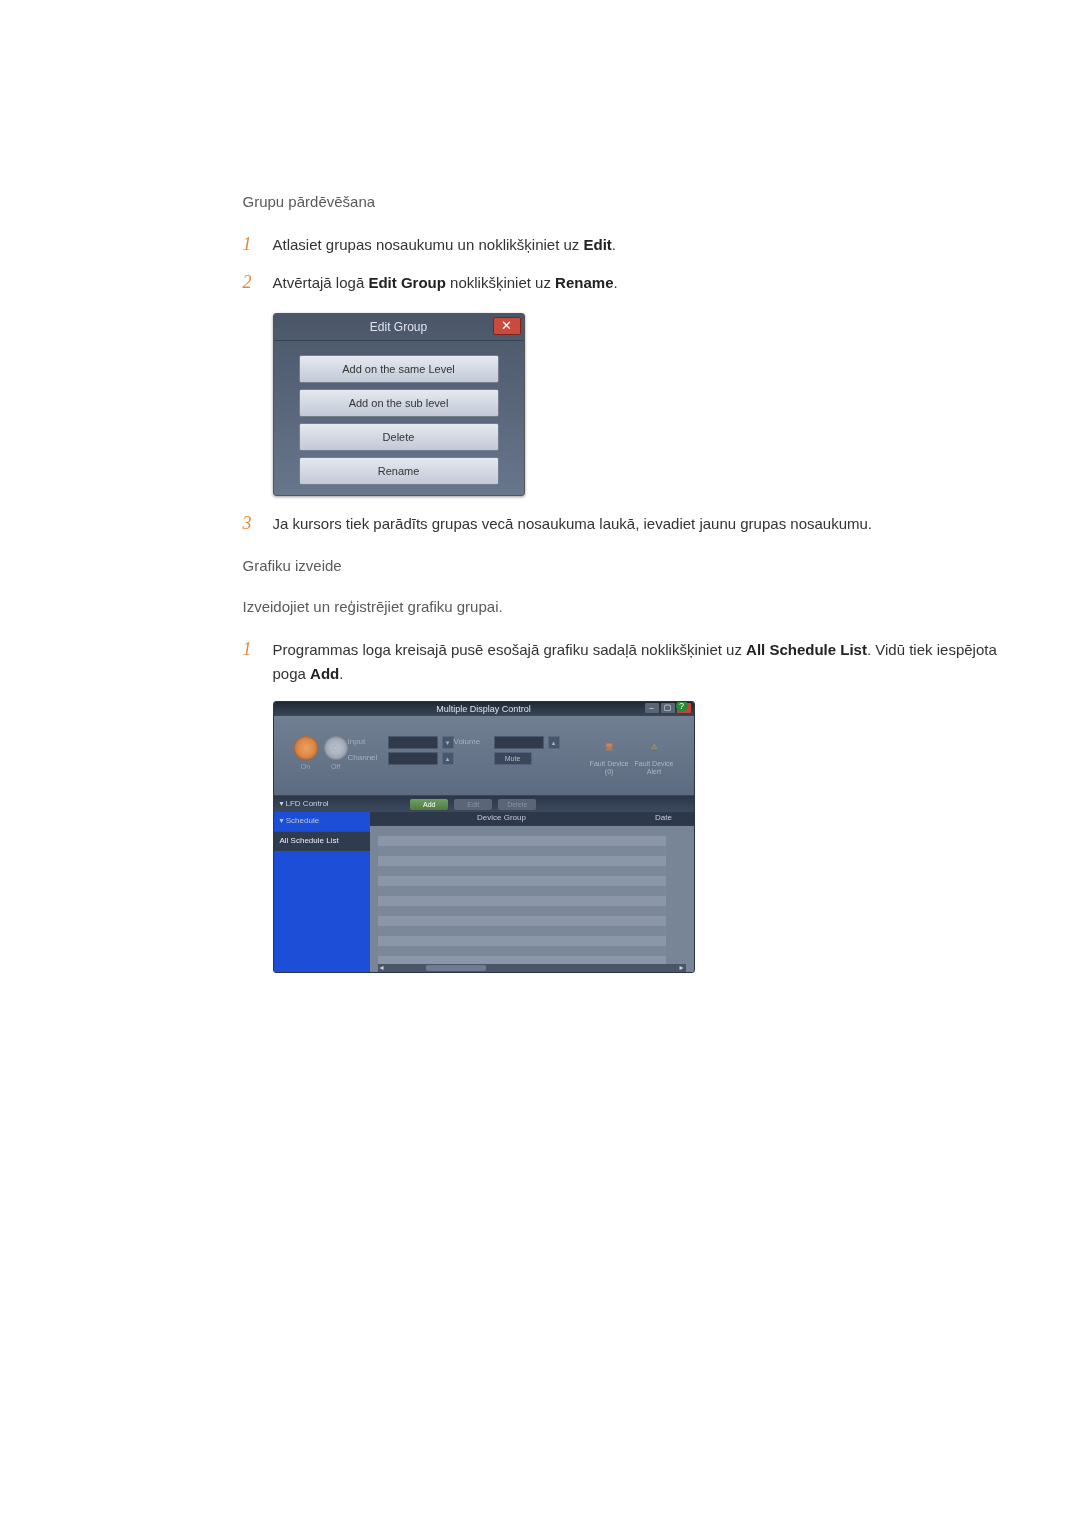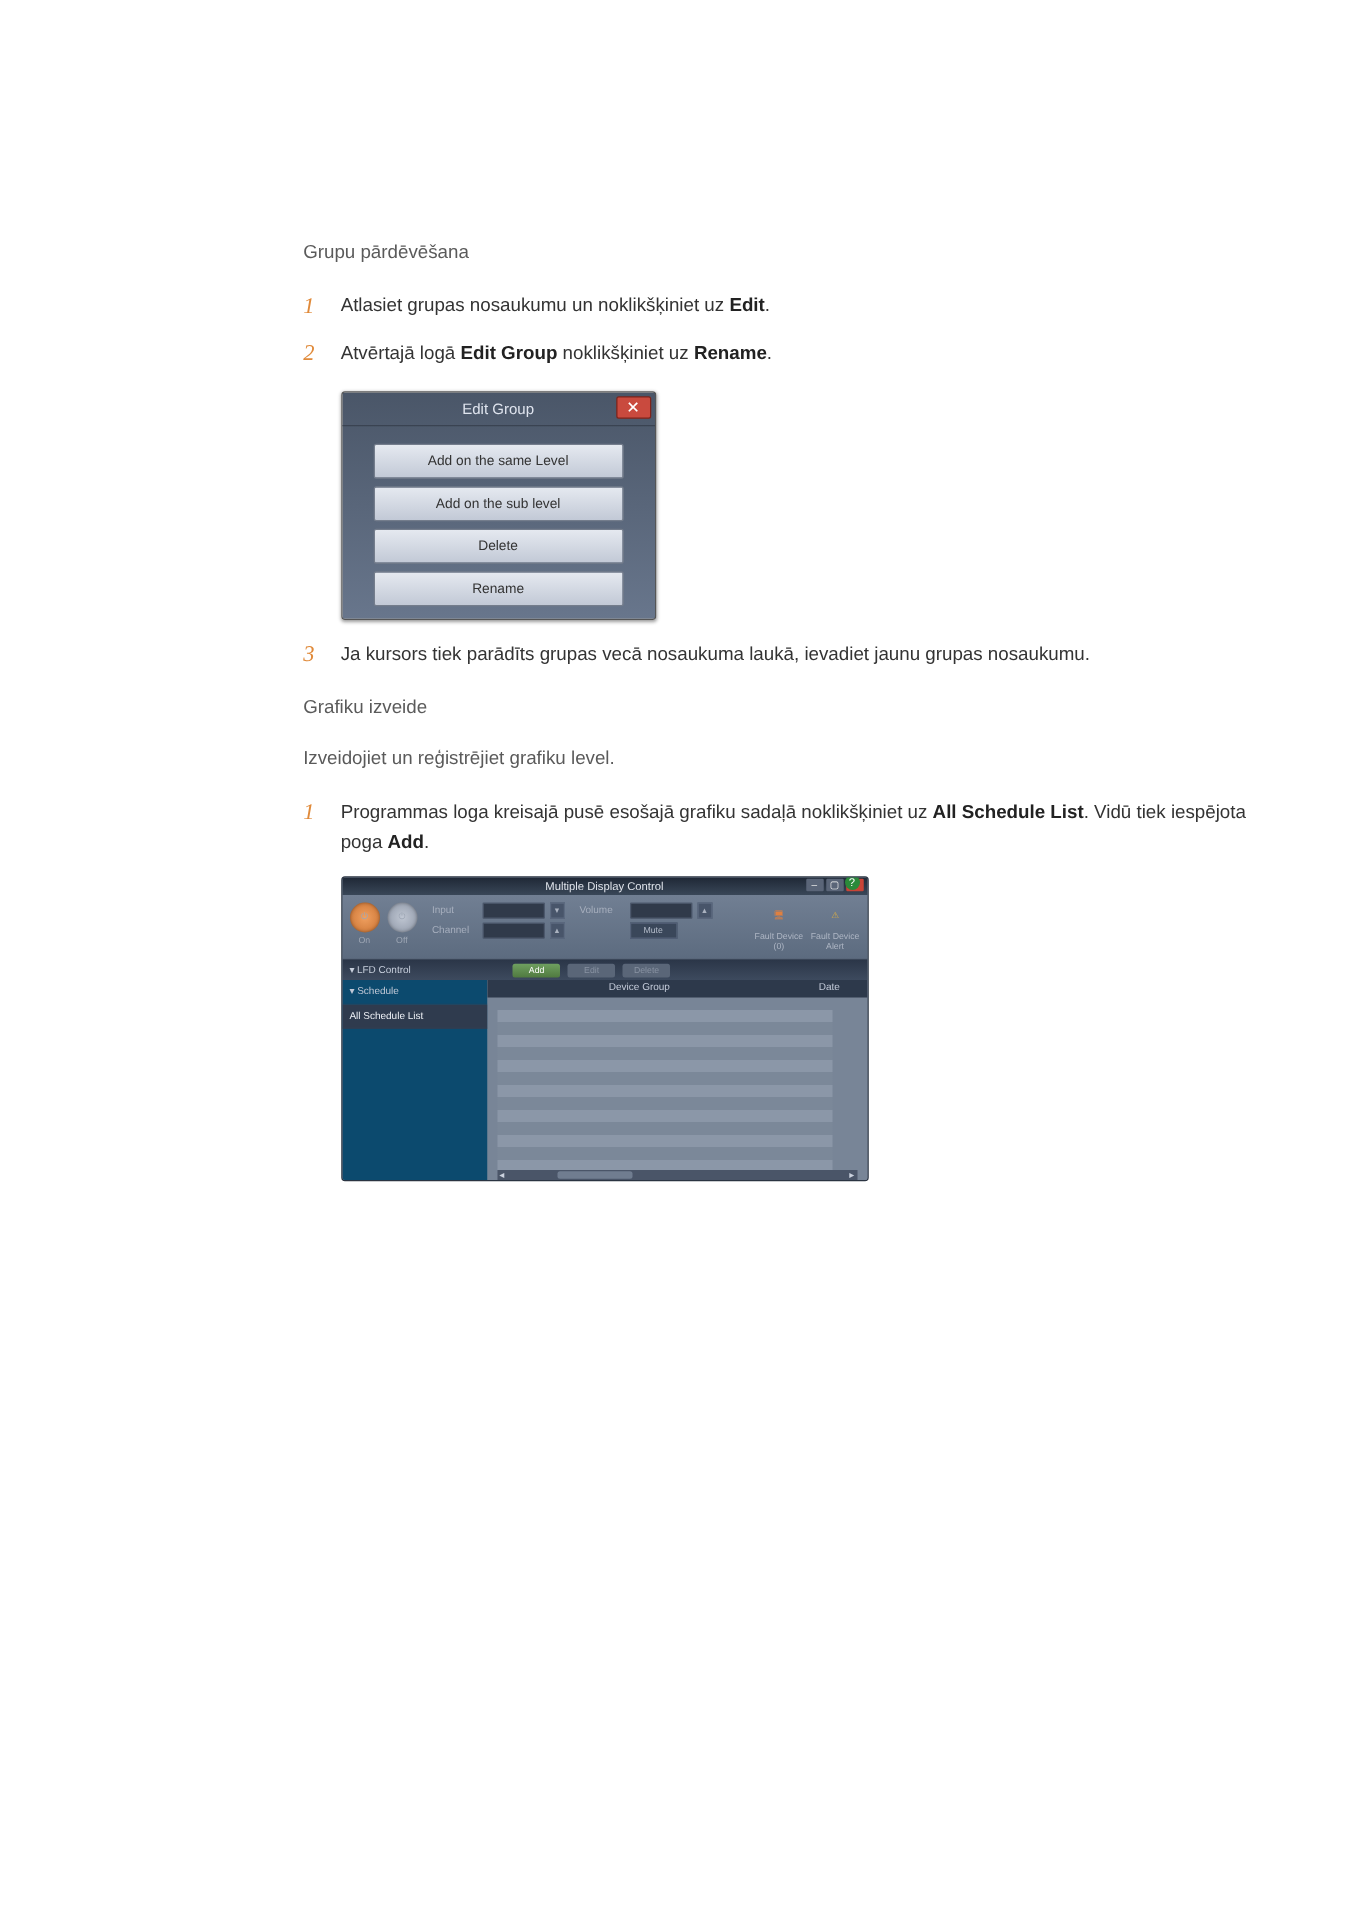--- a/index.html
+++ b/index.html
@@ -18,41 +18,41 @@
   p.plain{margin:0 0 18px 0;color:#5a5a5a}
   
   .figure2{width:420px;margin:6px 0 0 30px;border:1px solid #2b3442;background:#7a8798;font-family:Arial;font-size:9px;color:#cfd5df;border-radius:3px;overflow:hidden}
   .figure2 .top{background:linear-gradient(#1f2836,#394758);height:14px;color:#dfe3ea;font-size:9px;text-align:center;line-height:14px;position:relative}
   .figure2 .winbtns{position:absolute;right:3px;top:1px;display:flex;gap:2px}
   .figure2 .winbtns span{width:14px;height:10px;display:inline-block;border-radius:1px;font-size:8px;line-height:9px;text-align:center;color:#eee}
   .figure2 .tabs{display:flex;background:#3f4c60;padding:3px 6px 0 14px;gap:2px}
   .figure2 .tabs span{padding:3px 10px;font-size:8px;color:#c7cedb;border-top-left-radius:3px;border-top-right-radius:3px}
   .figure2 .tabs span.active{background:#5a6a82}
   .figure2 .help{position:absolute;right:6px;width:12px;height:12px;border-radius:50%;background:#2a8a3a;color:#fff;font-size:9px;line-height:12px;text-align:center;margin-top:-16px}
-  .figure2 .ribbon{background:linear-gradient(#717f93,#5c6b7f);display:flex;padding:6px;gap:12px;border-bottom:1px solid #3a4658}
+  .figure2 .ribbon{background:linear-gradient(#717f93,#5c6b7f);display:flex;padding:20px;border-bottom:1px solid #3a4658}
   .pwrbtn{width:24px;height:24px;border-radius:50%;display:flex;align-items:center;justify-content:center;font-size:13px;box-shadow:inset 0 0 3px rgba(0,0,0,.4)}
   .pwr-on{background:radial-gradient(#f0a060,#c77030);color:#fff}
   .pwr-off{background:radial-gradient(#bfc6d2,#8b94a4);color:#555}
   .pwr-wrap{display:flex;gap:6px;align-items:flex-start}
   .pwr-wrap div{display:flex;flex-direction:column;align-items:center;gap:2px;font-size:7px;color:#9da6b4}
   .ctrlblock{display:flex;flex-direction:column;gap:3px;font-size:8px;color:#a6aebd}
   .ctrlblock .row{display:flex;align-items:center;gap:4px}
   .ctrlblock .row label{width:36px}
   .ctrlblock .row .fld{width:48px;height:11px;background:#303a4a;border:1px solid #4c586c;border-radius:1px}
   .ctrlblock .row .arrow{width:10px;height:11px;background:#48556a;border:1px solid #5c6a80;color:#aab2c0;font-size:7px;text-align:center;line-height:11px}
   .ctrlblock .row .mute{width:36px;height:11px;background:#3a475a;border:1px solid #556279;font-size:7px;color:#b3bbc9;text-align:center;line-height:11px}
   .fault{display:flex;gap:6px;margin-left:auto}
   .fault div{display:flex;flex-direction:column;align-items:center;font-size:7px;color:#aeb6c4;line-height:1.1;text-align:center}
   .faulticon{width:22px;height:22px;margin-bottom:2px;display:flex;align-items:center;justify-content:center;font-size:14px}
   .figure2 .midbar{background:linear-gradient(#2b3648,#3d4a5e);height:16px;display:flex;align-items:center;padding:0 6px;color:#c7cfdc;font-size:8px}
   .figure2 .midbar .btn{width:38px;height:11px;margin-left:6px;border-radius:2px;font-size:7px;text-align:center;line-height:11px}
   .figure2 .midbar .btn.add{background:linear-gradient(#6fa060,#507a40);color:#fff}
   .figure2 .midbar .btn.dis{background:#5a6678;color:#8892a2}
   .figure2 .lower{display:flex;height:160px}
-  .figure2 .sidebar{width:116px;background:#0c4a6e;display:flex;flex-direction:column;font-size:8px;color:#c0c8d6}
+  .figure2 .sidebar{width:96px;background:#1d4ed8;display:flex;flex-direction:column;font-size:8px;color:#c0c8d6}
   .figure2 .sidebar .row{padding:3px 6px;border-bottom:1px solid #35425480}
   .figure2 .sidebar .sel{background:#2f3b4e;color:#eef1f6}
   .figure2 .main{flex:1;background:#788597;position:relative}
   .figure2 .main .hdr{background:#2d394b;height:14px;display:flex;align-items:flex-start;color:#c5ccda;font-size:8px}
   .figure2 .main .hdr .c1{flex:1;text-align:center}
   .figure2 .main .hdr .c2{width:60px;text-align:center}
   .figure2 .main .stripes{position:absolute;left:8px;right:28px;top:24px;bottom:8px;overflow:hidden;background:repeating-linear-gradient(#8b97a8 0 10px,#7b8899 10px 20px)}
   .figure2 .main .scroll{position:absolute;left:8px;right:8px;bottom:0;height:8px;background:#4a5568;display:flex;align-items:center}
   .figure2 .main .scroll .thumb{width:60px;height:6px;background:#707d90;margin-left:40px;border-radius:2px}
   .figure2 .main .scroll .ar{width:8px;height:8px;color:#cbd2de;font-size:8px;line-height:8px;text-align:center}
@@ -94,21 +94,21 @@
   <ol class="steps" start="3">
     <li>
       <span class="num">3</span>
       <span class="body">Ja kursors tiek parādīts grupas vecā nosaukuma laukā, ievadiet jaunu grupas nosaukumu.</span>
     </li>
   </ol>
 
 
   <div class="sec-title">Grafiku izveide</div>
 
-  <p class="plain">Izveidojiet un reģistrējiet grafiku level.</p>
+  <p class="plain">Izveidojiet un reģistrējiet grafiku grupai.</p>
 
   <ol class="steps">
     <li>
       <span class="num">1</span>
       <span class="body">
         <span>Programmas loga kreisajā pusē esošajā grafiku sadaļā noklikšķiniet uz </span><span class="b">All Schedule List</span><span>. Vidū tiek iespējota poga </span><span class="b">Add</span><span>.</span>
       </span>
     </li>
   </ol>
 

